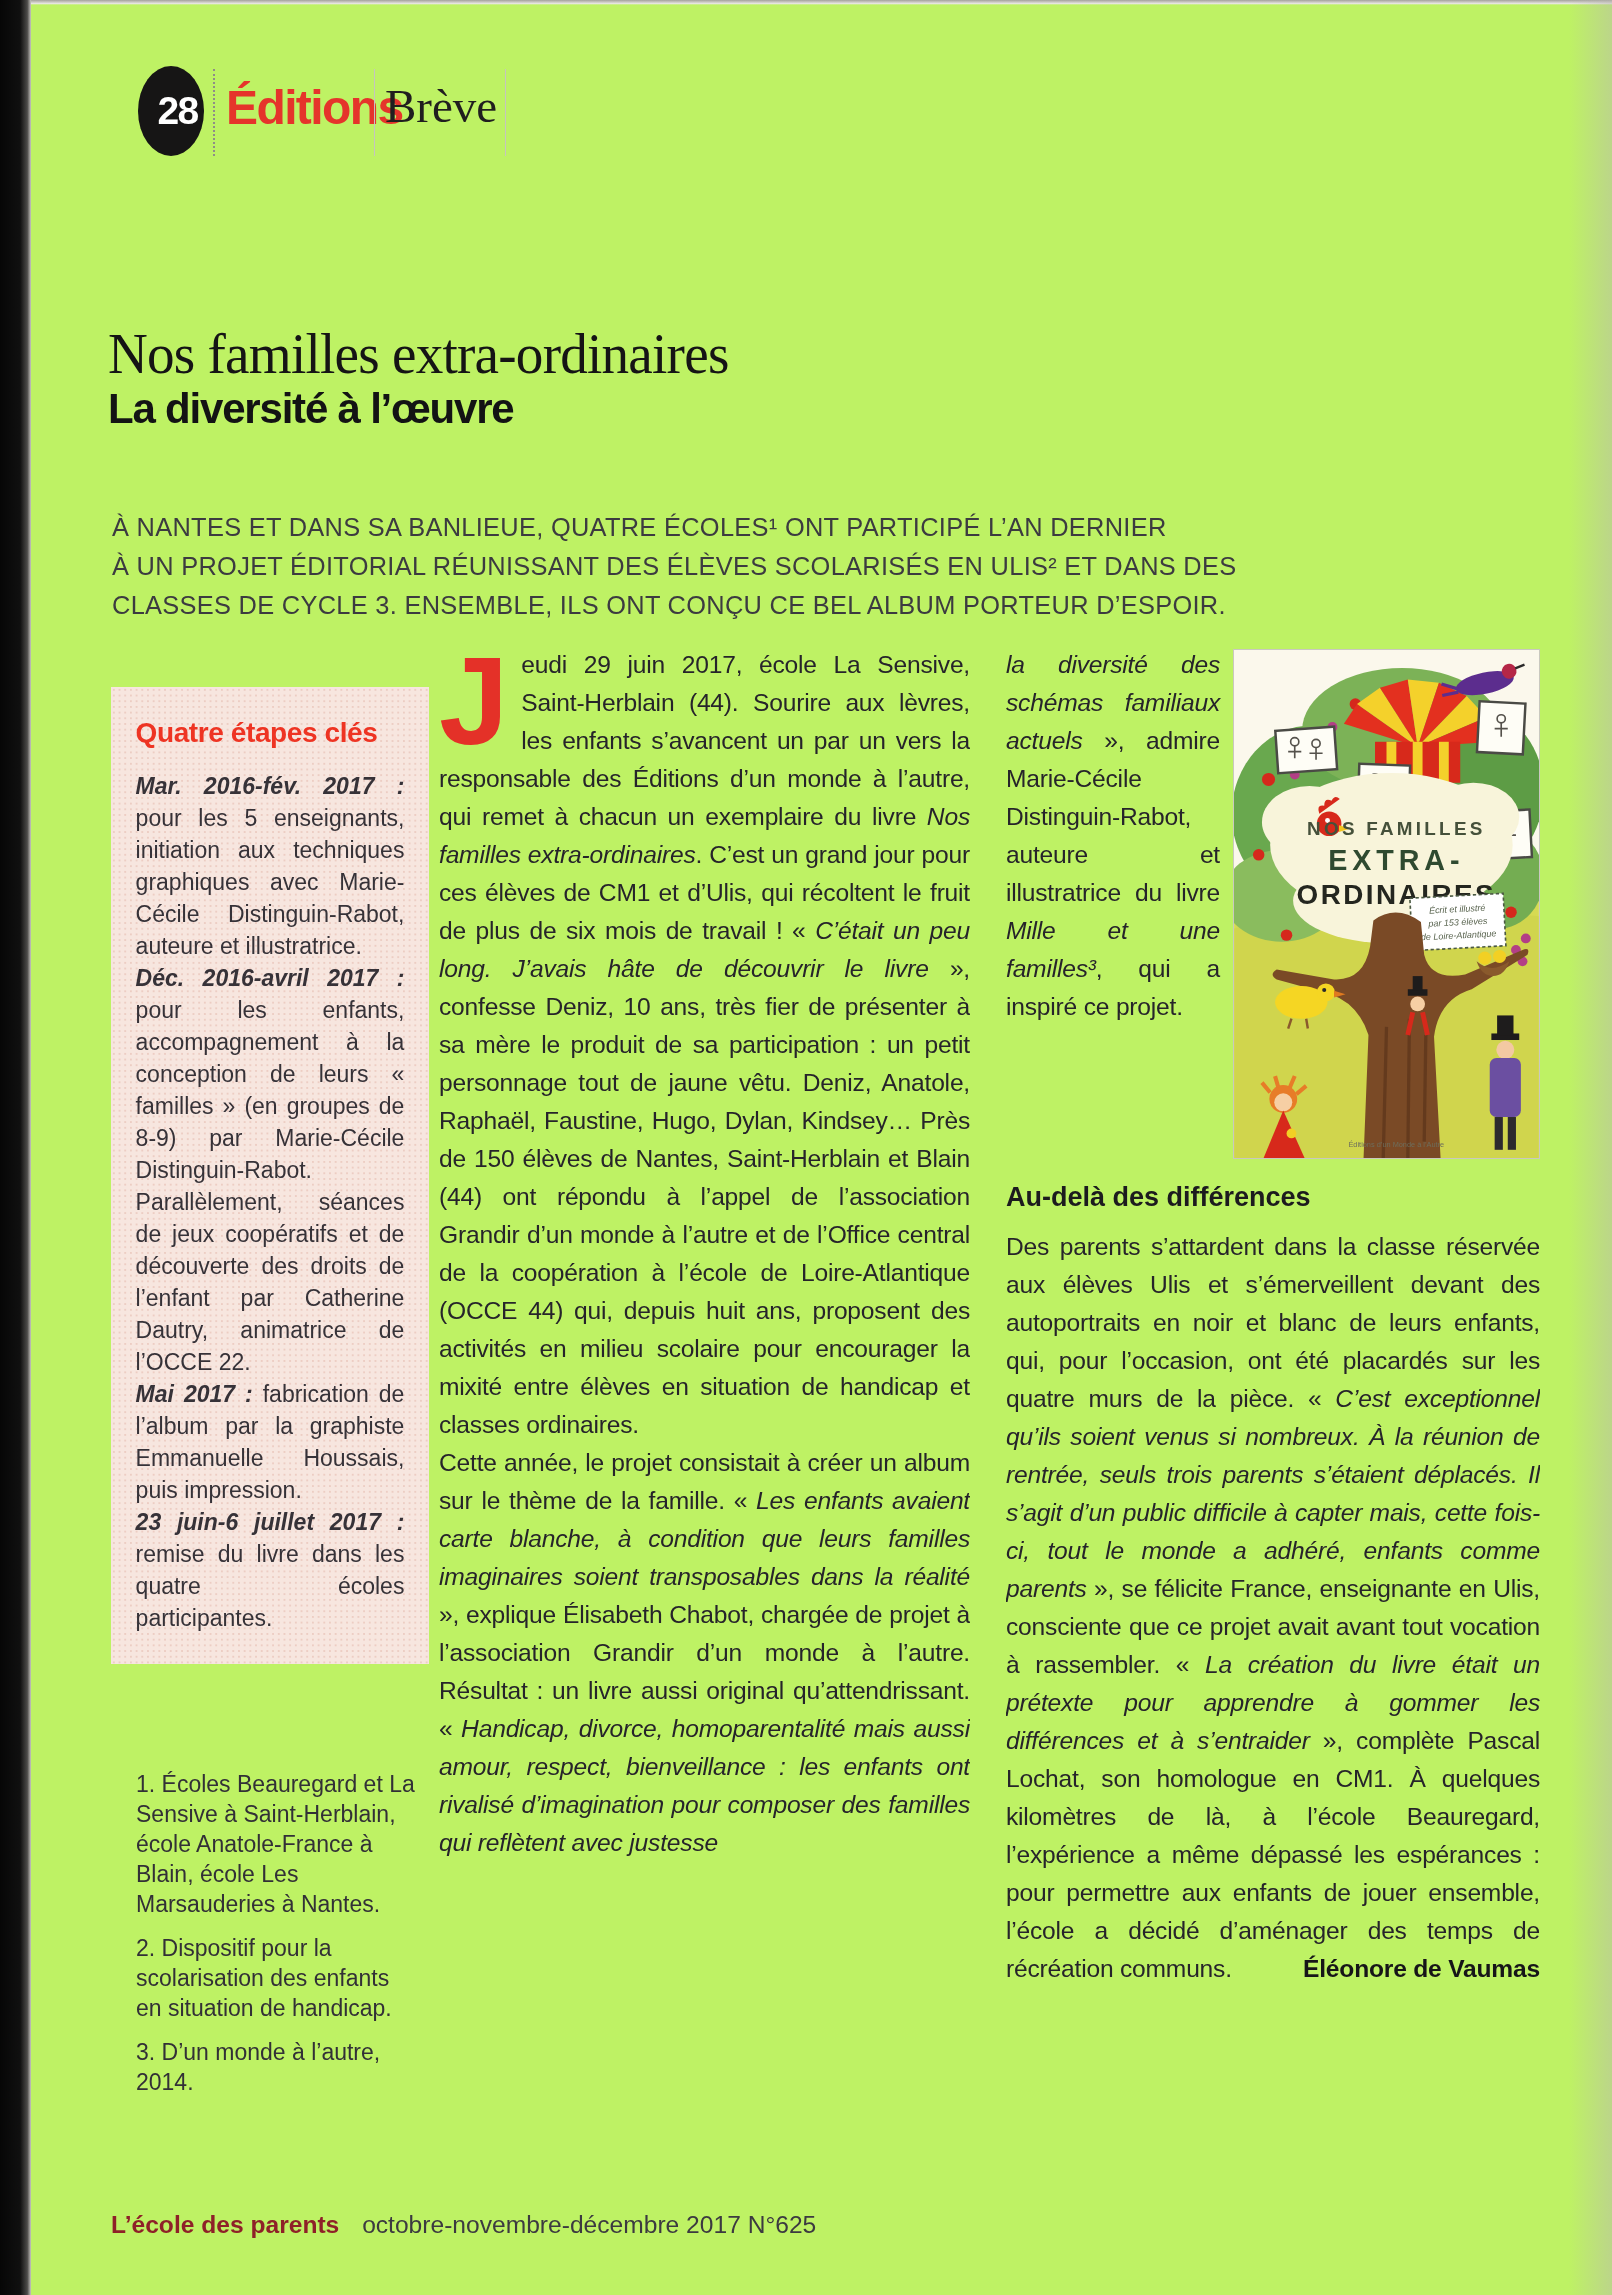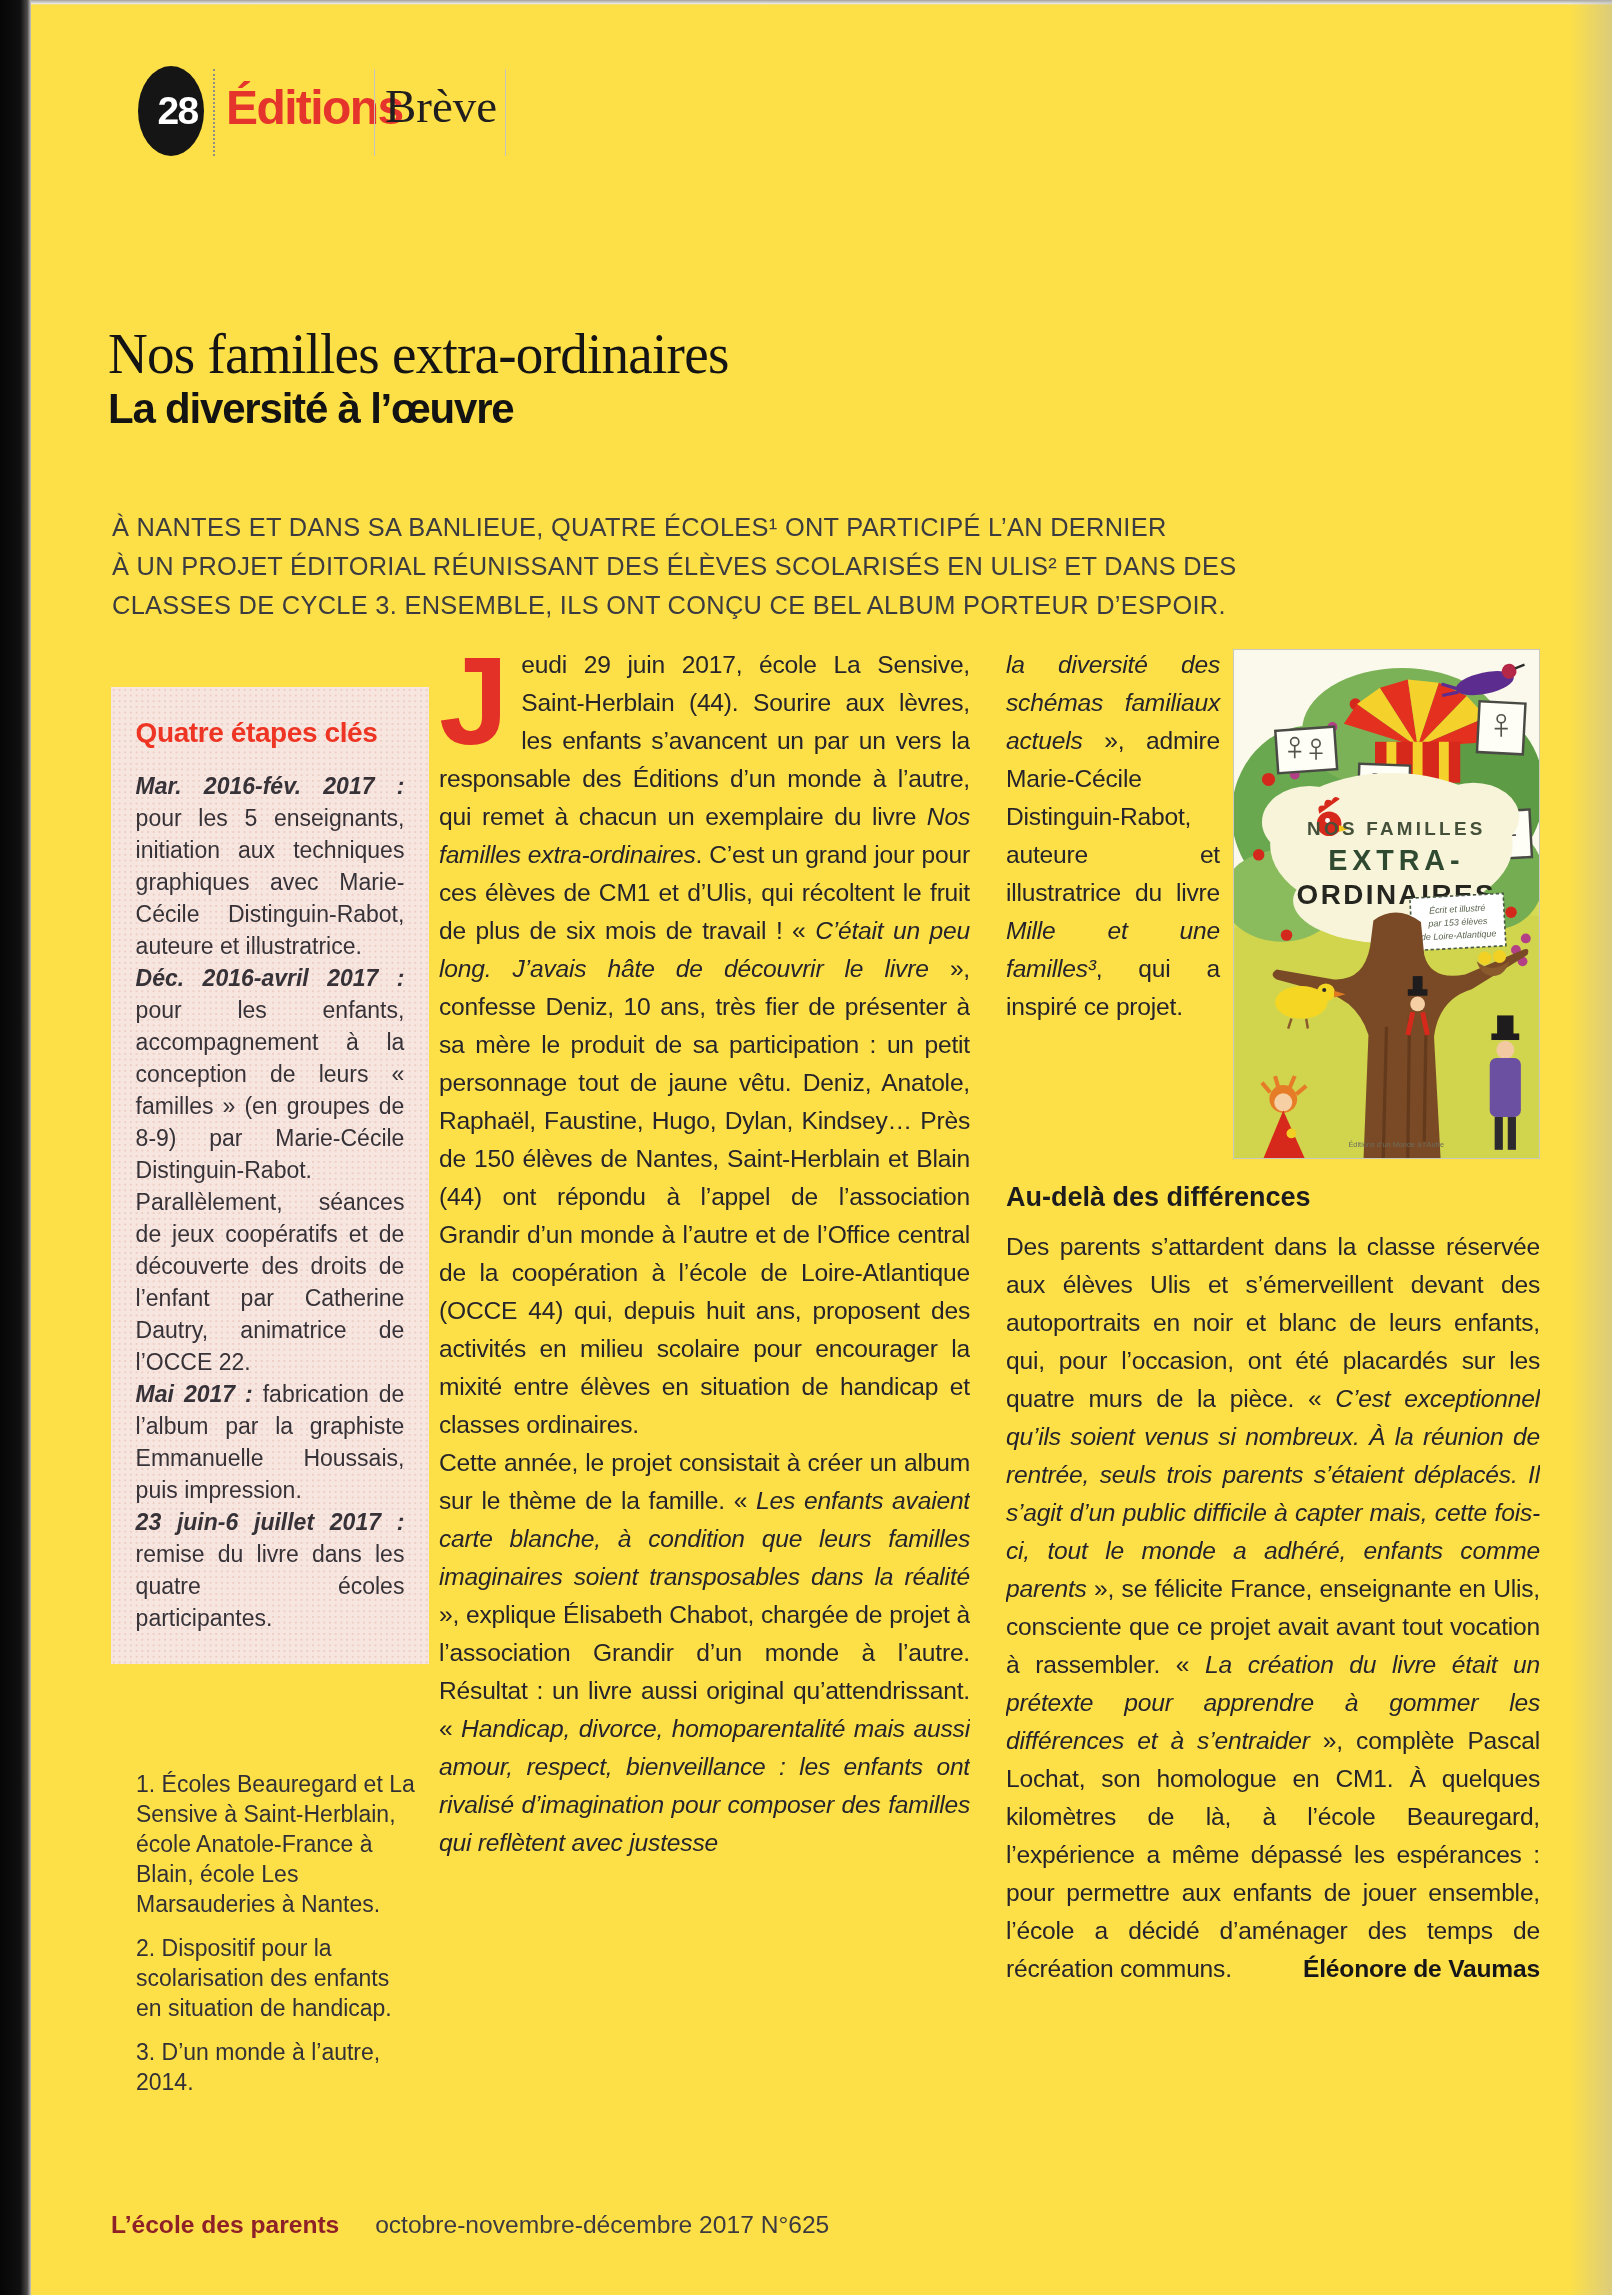--- a/index.html
+++ b/index.html
@@ -1,18 +1,18 @@
 <!DOCTYPE html>
 <html lang="fr" style="font-size:13px"><head>
 <meta charset="utf-8">
 <style>
   html,body { margin:0; padding:0; background:#e9e8e4; }
   .page {
     position:relative; width:1613px; height:2295px; overflow:hidden;
-    background:#fde047; color:#26242a;
+    background:#bef264; color:#26242a;
     font-family:"Liberation Sans", sans-serif;
   }
   
   .scan-left { position:absolute; left:0; top:0; width:31px; height:100%;
     background:linear-gradient(90deg,#060606 0%,#101010 65%,#4c4b49 88%,#c9c7c2 100%); }
   .scan-top { position:absolute; left:31px; top:0; right:0; height:4.9px;
     background:linear-gradient(180deg,#a3a19b,#e6e4de 70%,rgba(255,255,255,0)); }
   .scan-right { position:absolute; right:0; top:0; width:52px; height:100%;
     background:linear-gradient(270deg,#b9b7b1,rgba(252,251,248,0) 85%); opacity:.5; }
 
@@ -61,21 +61,21 @@
   .dropcap { float:left; font-size:125px; line-height:95px; color:#e43128; font-weight:bold;
     padding:6.6px 13px 3.3px 0; }
   .book { float:right; width:305px; height:508px; margin:3.3px 0 23px 13px;
     border:0.8px solid #c9c8bf; background:#fbf8ec; }
   .subhead { clear:both; margin:24.6px 0 14.8px; font-size:27px; font-weight:bold; color:#1c1b1e; }
   .byline { float:right; font-weight:bold; color:#161518; padding-left:16.4px; }
 
   
   .pfooter { position:absolute; left:111px; top:2211px; font-size:24.6px; white-space:nowrap; }
   .pfooter .mag { font-weight:bold; color:#8e2128; }
-  .pfooter .issue { color:#3c3a40; margin-left:29px; }
+  .pfooter .issue { color:#3c3a40; margin-left:16px; }
 
   
   .bc-top { font-family:"Liberation Sans",sans-serif; font-size:23px; font-weight:600;
     letter-spacing:4px; fill:#45503a; text-anchor:middle; }
   .bc-mid { font-family:"Liberation Sans",sans-serif; font-size:35px; font-weight:600;
     letter-spacing:6px; fill:#2f4a30; text-anchor:middle; }
   .bc-bot { font-family:"Liberation Sans",sans-serif; font-size:34px; font-weight:600;
     letter-spacing:3px; fill:#24261f; text-anchor:middle; }
   .bc-credit { font-family:"Liberation Sans",sans-serif; font-size:11px; font-style:italic;
     fill:#5a6550; text-anchor:middle; }

